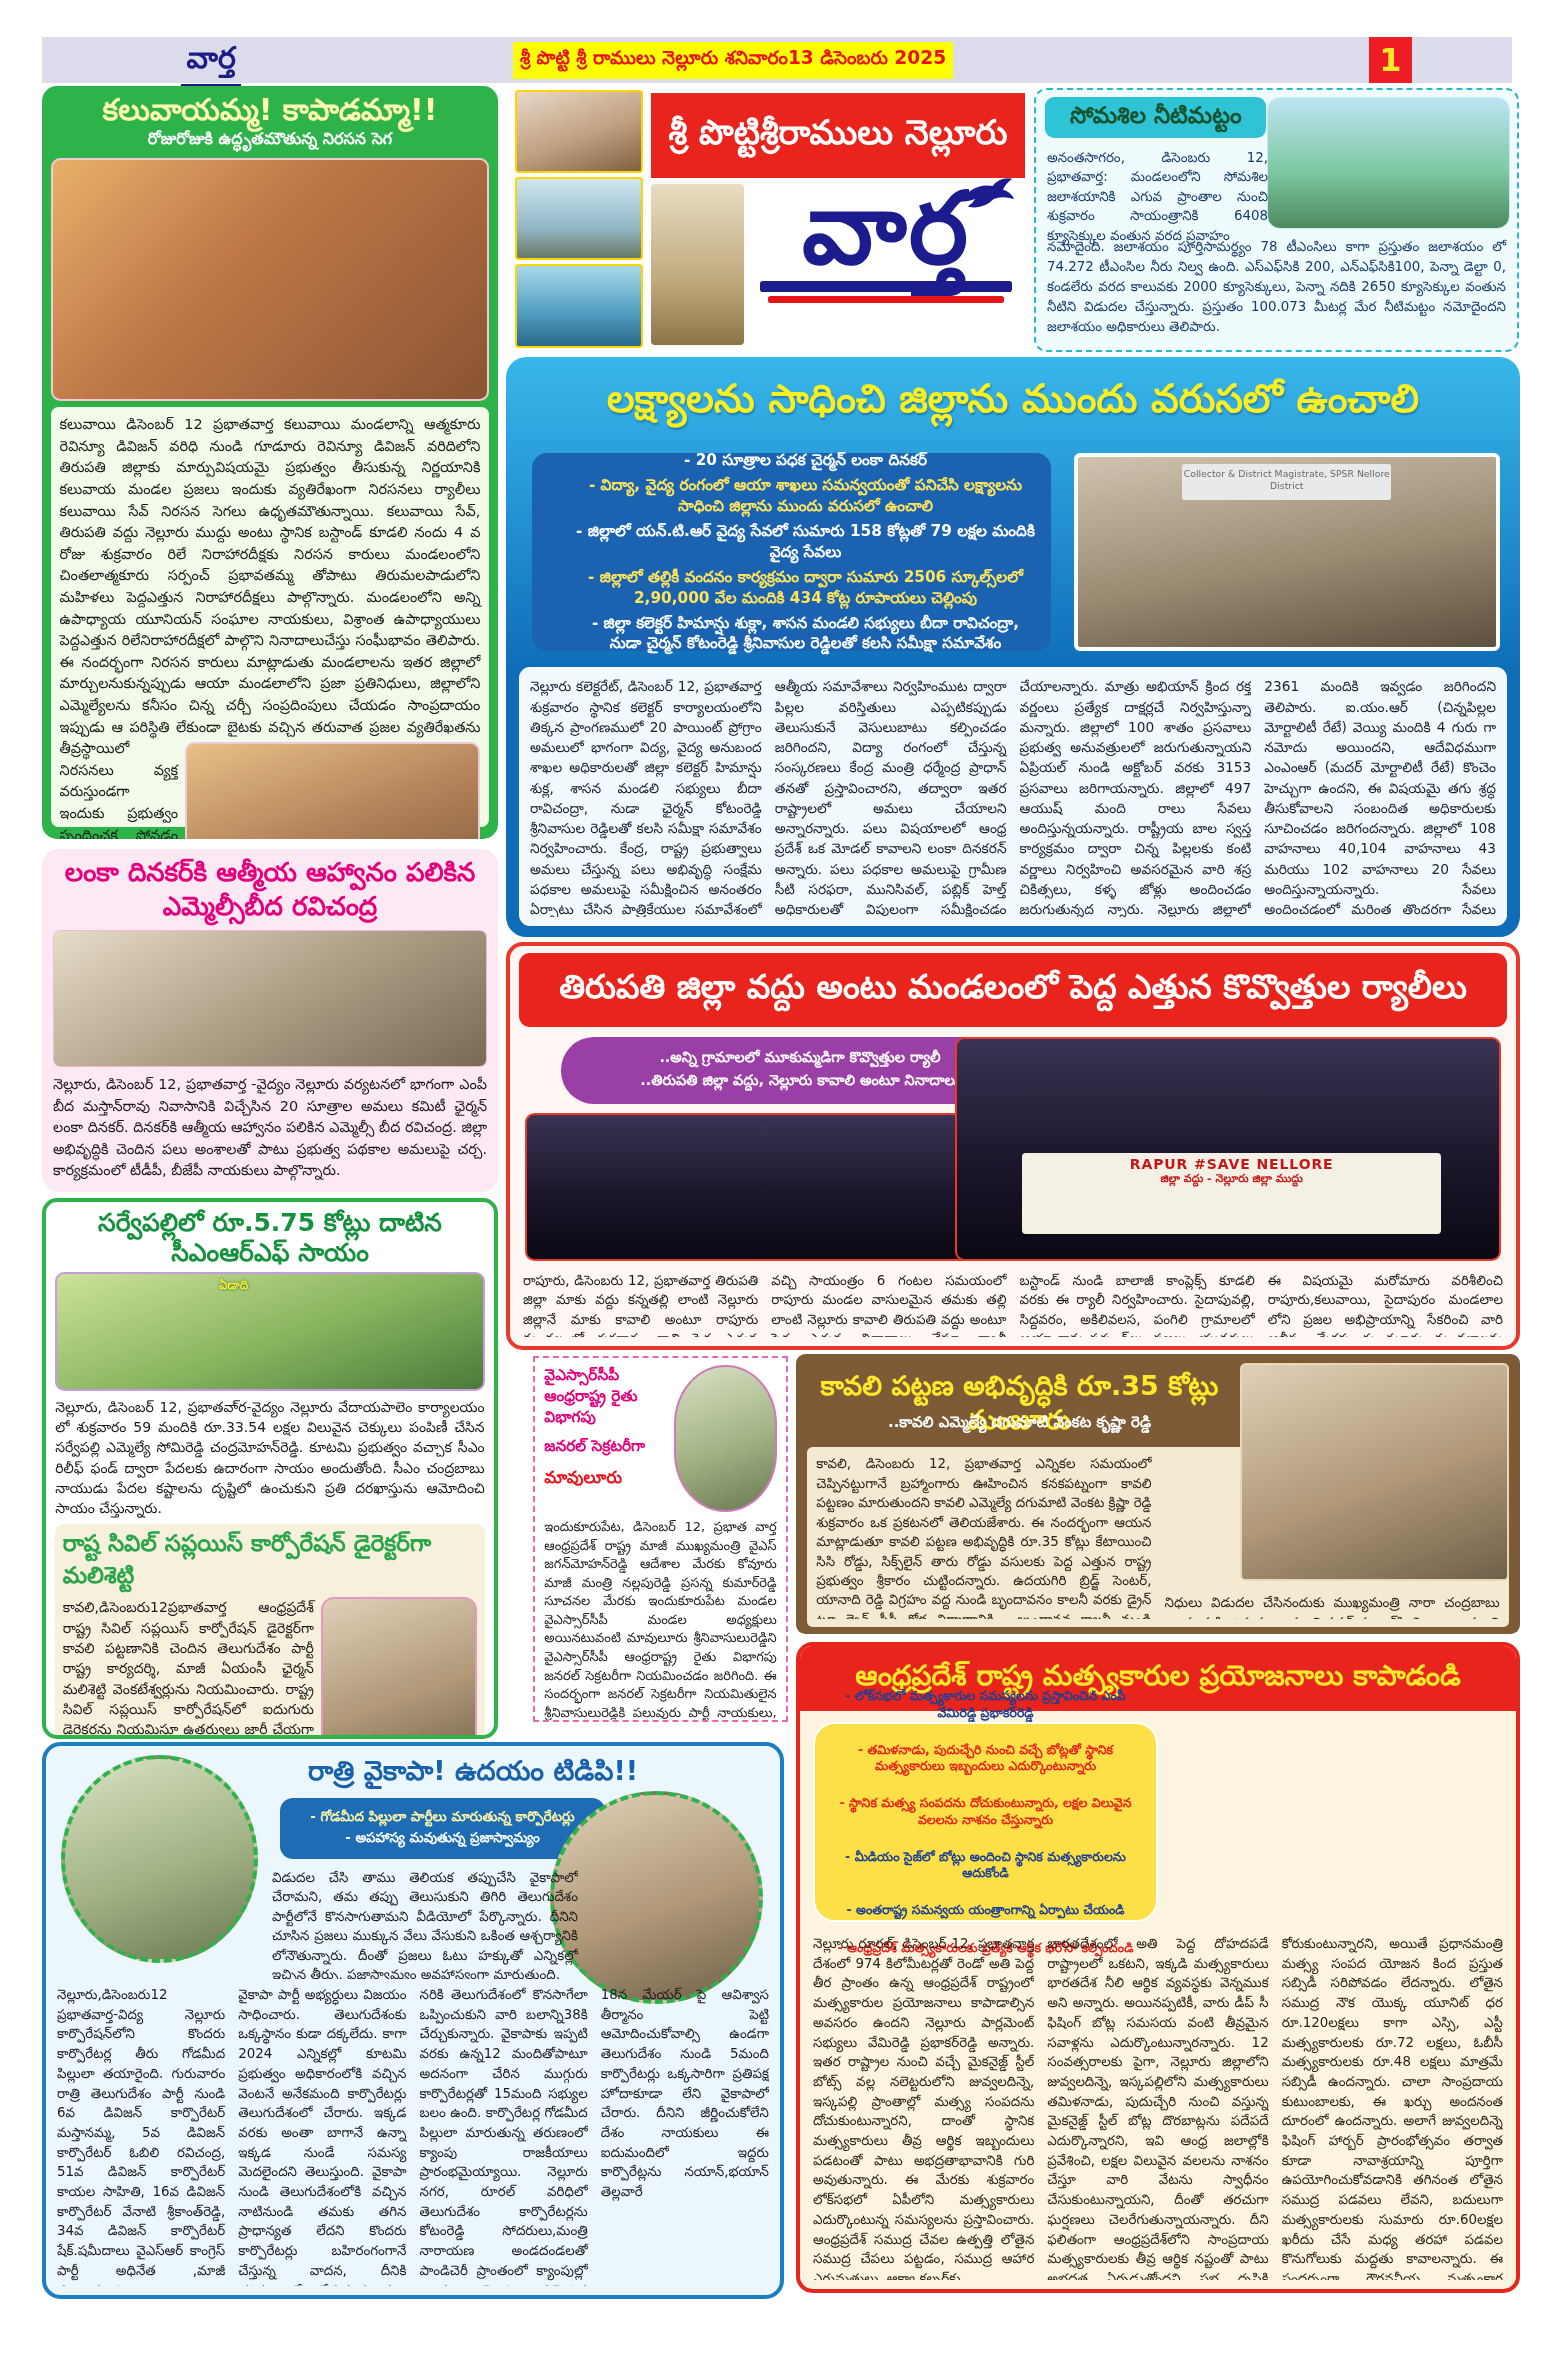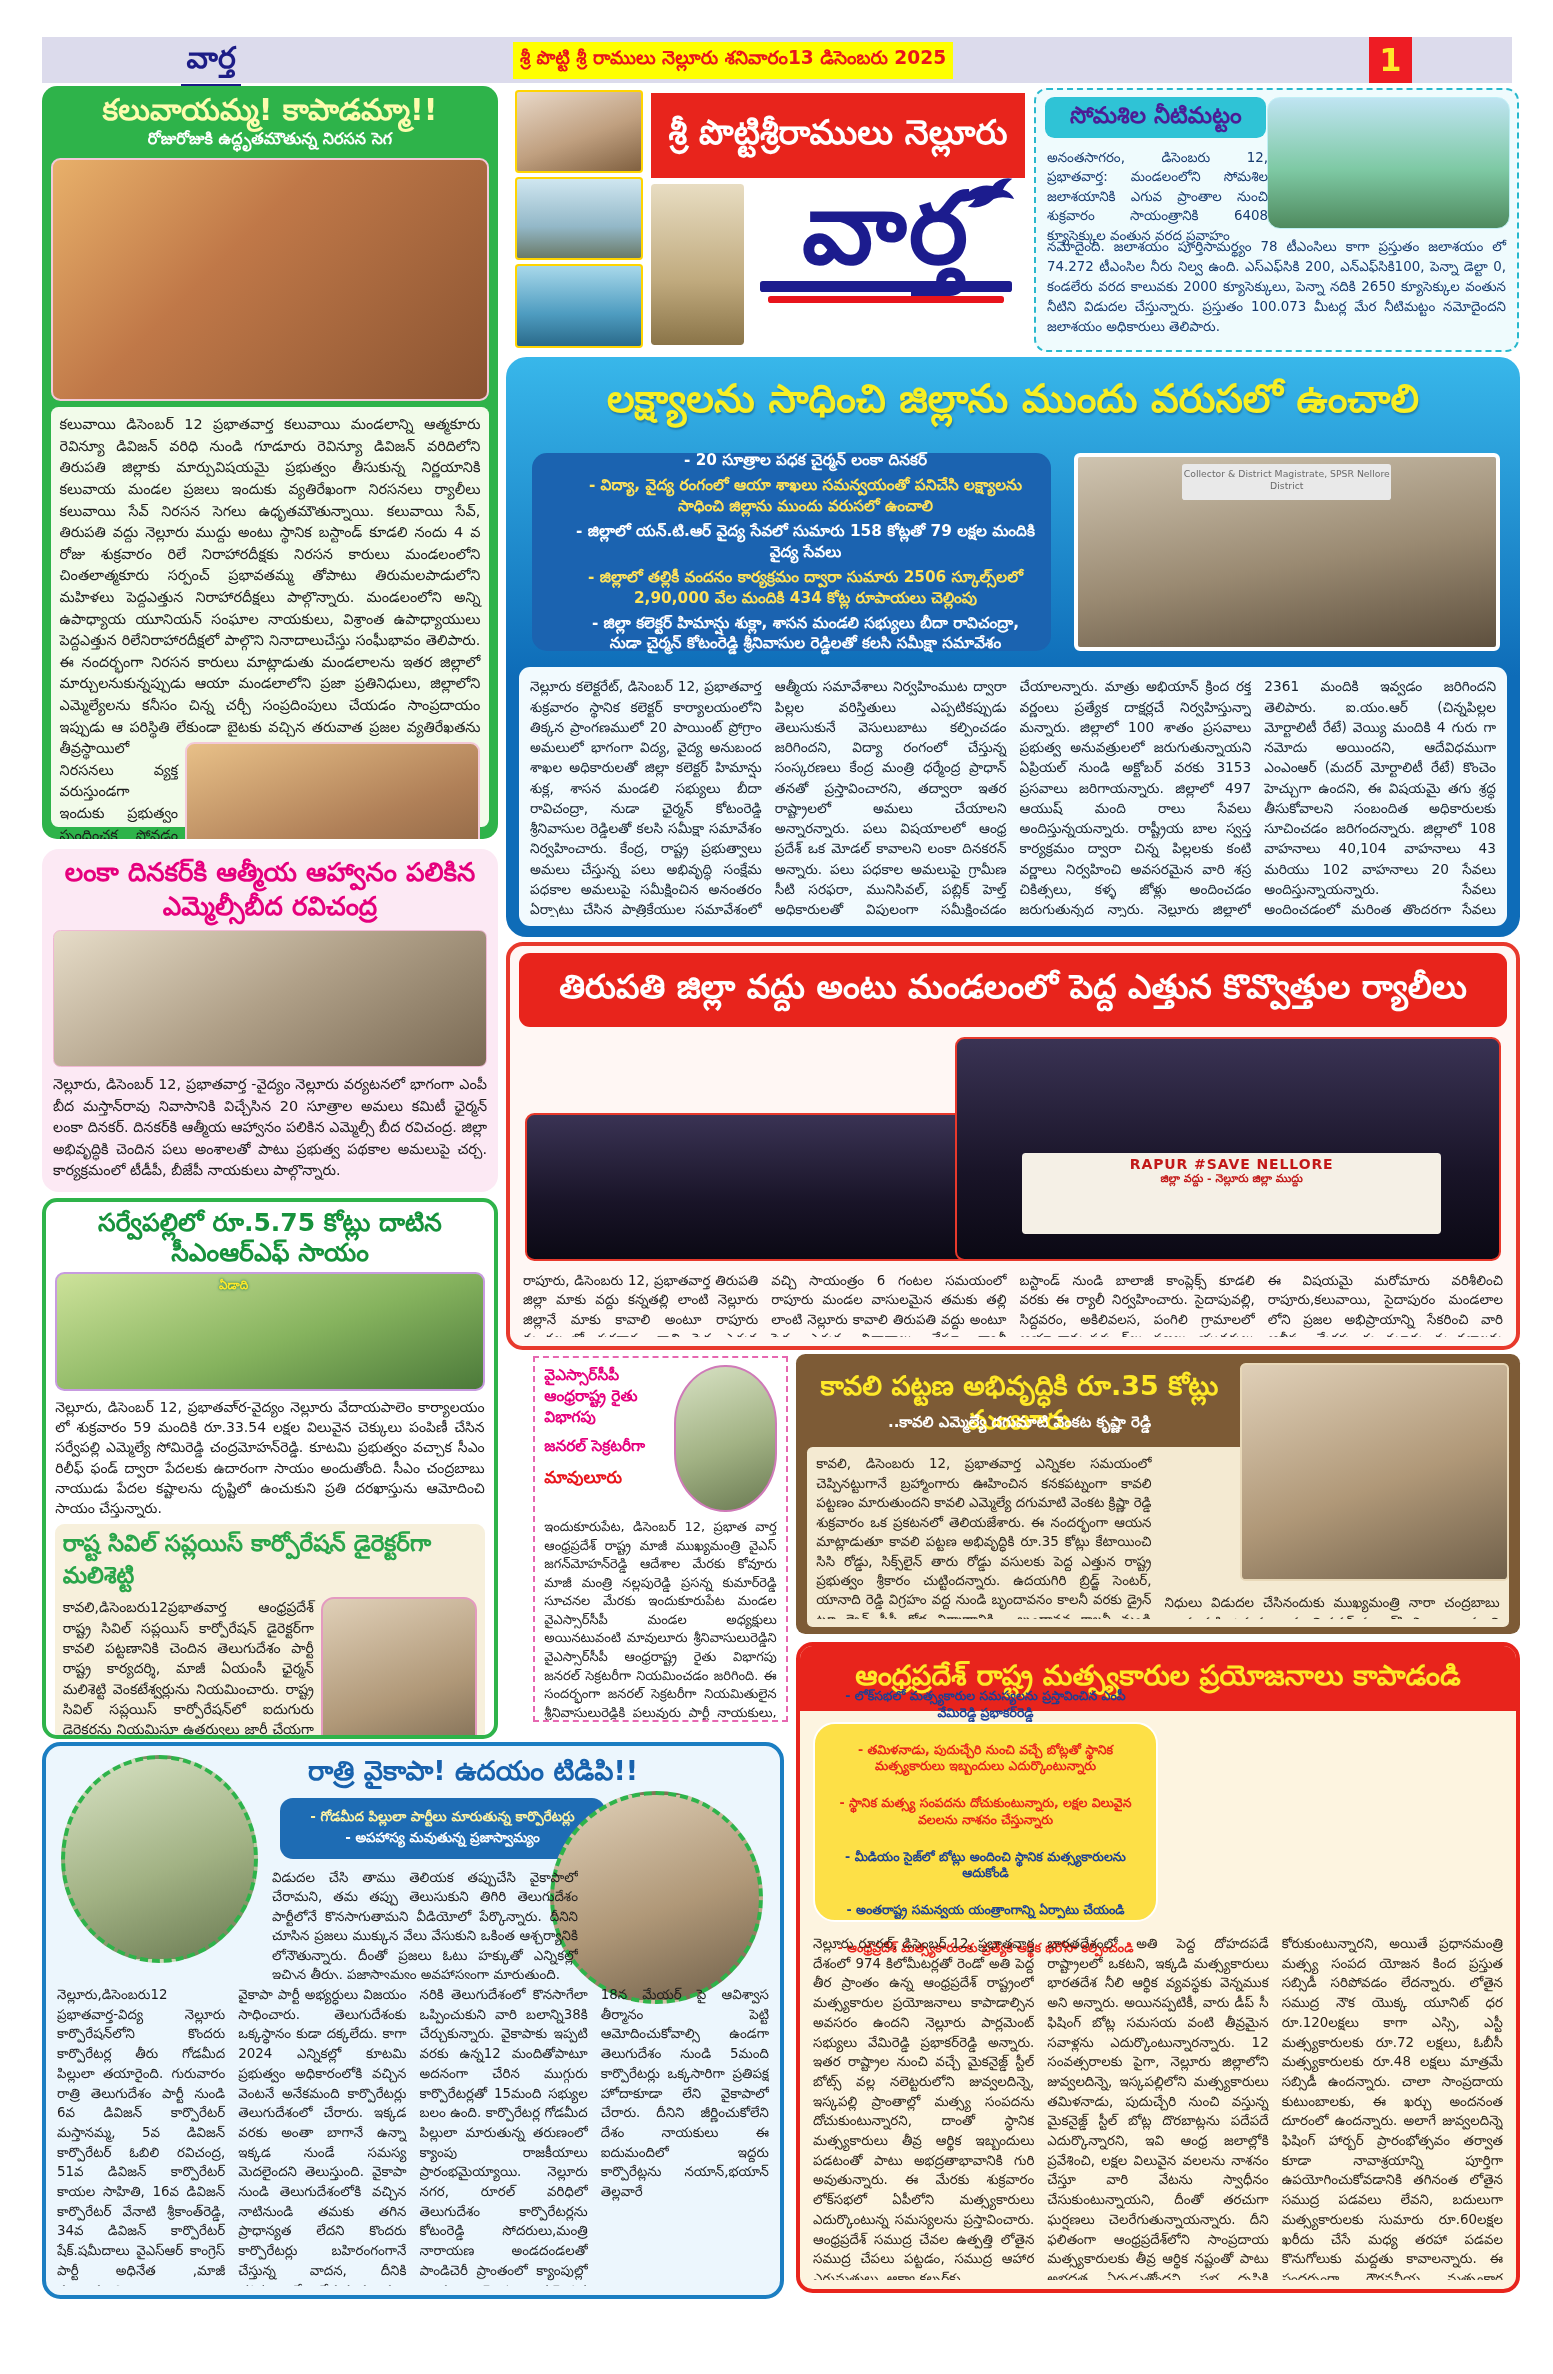--- a/index.html
+++ b/index.html
@@ -20,21 +20,21 @@
   .montage .ph{border:2.8px solid #ffd400;border-radius:3.7px;flex:1;}
   .mh-banner{left:145px;top:7.4px;right:0;height:85px;background:#e8241c;color:#ffffff;font-weight:bold;font-size:34px;display:flex;align-items:center;justify-content:center;}
   .mh-temple{left:145px;top:98px;width:93px;height:161px;border-radius:3.7px;}
   .mh-logo{left:243px;top:93px;right:1.9px;height:169px;display:flex;flex-direction:column;align-items:center;justify-content:flex-start;}
   .mh-logo-text{font-size:100px;line-height:1.0;font-weight:bold;color:#1c1c8e;letter-spacing:1.9px;}
   .mh-bar-blue{width:92%;height:11px;background:#1c1c8e;margin-top:1.9px;border-radius:2.8px;}
   .mh-bar-red{width:86%;height:7.4px;background:#e8141c;margin-top:3.7px;border-radius:2.8px;}
   .dove{position:absolute;right:7.4px;top:-5.6px;}
   
   .somasila{left:1034px;top:88px;width:485px;height:264px;border:2.8px dashed #27b8cd;border-radius:13px;background:#effbfd;padding:7.4px 9.3px;}
-  .soma-pill{left:9.3px;top:7.4px;width:221px;height:41px;background:#2fc3d6;border-radius:9.3px;color:#4c1d95;font-weight:bold;font-size:23px;display:flex;align-items:center;justify-content:center;}
+  .soma-pill{left:9.3px;top:7.4px;width:221px;height:41px;background:#2fc3d6;border-radius:9.3px;color:#14532d;font-weight:bold;font-size:23px;display:flex;align-items:center;justify-content:center;}
   .soma-photo{right:7.4px;top:7.4px;width:243px;height:132px;border-radius:13px;border:1.9px solid #bfeff5;}
   .soma-top{left:11px;top:58px;width:221px;height:85px;font-size:13.4px;line-height:1.45;text-align:justify;color:#163a6e;}
   .soma-bottom{left:11px;right:11px;top:147px;bottom:7.4px;font-size:13.4px;line-height:1.5;text-align:justify;color:#163a6e;}
   
   .kaluvaya{left:42px;top:86px;width:456px;height:753px;background:#2eb34a;border-radius:15px;padding:5.6px 9.3px;}
   .kal-head{color:#fdfcae;font-weight:bold;font-size:30px;text-align:center;line-height:1.2;}
   .kal-sub{color:#ffffff;font-weight:bold;font-size:16px;text-align:center;margin-top:1.9px;}
   .kal-photo{width:100%;height:243px;border:2.8px solid #f3c9d8;border-radius:9.3px;margin-top:5.6px;}
   .kal-body{background:#f2fbea;border-radius:7.4px;margin-top:5.6px;padding:7.4px 8.3px;height:406px;font-size:14.4px;line-height:1.5;text-align:justify;color:#1b1b1b;}
   .kal-photo2{float:right;width:295px;height:211px;border:2.8px solid #f3c9d8;border-radius:9.3px;margin:3.7px 0 3.7px 7.4px;}
@@ -213,20 +213,24 @@
     <div class="abs main-body cols">
       <div class="col">నెల్లూరు కలెక్టరేట్, డిసెంబర్ 12, ప్రభాతవార్త శుక్రవారం స్థానిక కలెక్టర్ కార్యాలయంలోని తిక్కన ప్రాంగణములో 20 పాయింట్ ప్రోగ్రాం అమలులో భాగంగా విద్య, వైద్య అనుబంద శాఖల అధికారులతో జిల్లా కలెక్టర్ హిమాన్షు శుక్ల, శాసన మండలి సభ్యులు బీదా రావిచంద్రా, నుడా ఛైర్మన్ కోటంరెడ్డి శ్రీనివాసుల రెడ్డిలతో కలసి సమీక్షా సమావేశం నిర్వహించారు. కేంద్ర, రాష్ట్ర ప్రభుత్వాలు అమలు చేస్తున్న పలు అభివృద్ధి సంక్షేమ పధకాల అమలుపై సమీక్షించిన అనంతరం ఏర్పాటు చేసిన పాత్రికేయుల సమావేశంలో మాట్లాడుతూ ఫిబ్రవరి 2025 మాసములో తోలి సమీక్షా సమావేశం నిర్వహించడం జరిగినదని, నేడు రెండవ సమీక్షా సమావేశంలో విద్య, వైద్యం పై సమీక్షించడం జరిగిందని తెలిపారు. దొక్కా మాణిక్యమ్మతో మధ్యాహ్నా భోజనం, తల్లికి వందనం, తల్లి తండ్రులు ఉపాధ్యాయులతో</div>
       <div class="col">ఆత్మీయ సమావేశాలు నిర్వహింముట ద్వారా పిల్లల వరిస్తితులు ఎప్పటికప్పుడు తెలుసుకునే వెసులుబాటు కల్పించడం జరిగిందని, విద్యా రంగంలో చేస్తున్న సంస్కరణలు కేంద్ర మంత్రి ధర్మేంద్ర ప్రాధాన్ తనతో ప్రస్తావించారని, తద్వారా ఇతర రాష్ట్రాలలో అమలు చేయాలని అన్నారన్నారు. పలు విషయాలలో ఆంధ్ర ప్రదేశ్ ఒక మోడల్ కావాలని లంకా దినకరన్ అన్నారు. పలు పధకాల అమలుపై గ్రామీణ సీటి సరఫరా, మునిసివల్, పబ్లిక్ హెల్త్ అధికారులతో విపులంగా సమీక్షించడం జరిగిందన్నా రు. ప్రధాన మంత్రి మాతృ వందనం, జనని శిఖు సంక్షేమం పదకాలపై సమీక్ష నిర్వహించడం జరిగిందన్నారు. మునిసిపాలి టీలకు సిఎఫ్ఎంఎస్ ద్వారా నిధులు అందించుట ద్వారా నెల్లూరు కార్పోరేషన్‌కు నెలకు ఆరు నుండి 7 కోట్ల రూపాయ లు వస్తున్నాయన్నా రు. అనీమియా ముక్త భారత్‌కు అందరూ కృషి</div>
       <div class="col">చేయాలన్నారు. మాత్రు అభియాన్ క్రింద రక్త వర్ణంలు ప్రత్యేక దాక్షర్లచే నిర్వహిస్తున్నా మన్నారు. జిల్లాలో 100 శాతం ప్రసవాలు ప్రభుత్వ అనువత్రులలో జరుగుతున్నాయని ఏప్రియల్ నుండి అక్టోబర్ వరకు 3153 ప్రసవాలు జరిగాయన్నారు. జిల్లాలో 497 ఆయుష్ మంది రాలు సేవలు అందిస్తున్నయన్నారు. రాష్ట్రీయ బాల స్వస్త కార్యక్రమం ద్వారా చిన్న పిల్లలకు కంటి వర్ణాలు నిర్వహించి అవసరమైన వారి శస్ర చికిత్సలు, కళ్ళ జోళ్లు అందించడం జరుగుతున్నద న్నారు. నెల్లూరు జిల్లాలో నాలుగు దయాలసిస్ కేంద్రాలు కందుకూరు, ఆత్మకూరు, పొదలకూరు వింజమూరులలో ఉన్నాయని ఇప్పటి వరకు గత సంవత్సరము నుండి నేటి వరకు సుమారు 8700 మందికి 46 వేల వరకు సెషన్స్ చేపట్టారన్నారు. అంగ వైకల్యం కలిగిన వారికి అందించే సదరన్ సర్టిఫికెట్లు 20242025 సంవత్సరములో 6282 మందికి 20252026 సంవత్సరానికి ఇవటి వరకు</div>
       <div class="col">2361 మందికి ఇవ్వడం జరిగిందని తెలిపారు. ఐ.యం.ఆర్ (చిన్నపిల్లల మోర్టాలిటీ రేటే) వెయ్యి మందికి 4 గురు గా నమోదు అయిందని, ఆదేవిధముగా ఎంఎంఆర్ (మదర్ మోర్టాలిటీ రేటే) కొంచెం హెచ్చుగా ఉందని, ఈ విషయమై తగు శ్రద్ధ తీసుకోవాలని సంబందిత అధికారులకు సూచించడం జరిగందన్నారు. జిల్లాలో 108 వాహనాలు 40,104 వాహనాలు 43 మరియు 102 వాహనాలు 20 సేవలు అందిస్తున్నాయన్నారు. సేవలు అందించడంలో మరింత తొందరగా సేవలు అందివేలా చూడాలని సూచించడం జరిగిందని తెలిపారు. జిల్లాలో 70% శాతం ఆయుష్ కార్డులు ఇప్పటి వరకు అందించడం జరిగిందన్నారు. జిల్లాలో తల్లికీ వందనం కార్యక్రమం ద్వారా సుమారు 2506 స్కూల్స్‌లలో 2,90,000 వేల మందికి 434 కోట్ల రూపాయలు చెల్లించడం జరిగిందన్నారు.</div>
     </div>
   </div>
 
   <div class="art tirupati">
     <div class="abs tir-bar">తిరుపతి జిల్లా వద్దు అంటు మండలంలో పెద్ద ఎత్తున కొవ్వొత్తుల ర్యాలీలు</div>
+    <div class="abs tir-pill">
+      <div>..అన్ని గ్రామాలలో మూకుమ్మడిగా కొవ్వొత్తుల ర్యాలీ</div>
+      <div>..తిరుపతి జిల్లా వద్దు, నెల్లూరు కావాలి అంటూ నినాదాలు</div>
+    </div>
     <div class="abs tir-photoL ph g-night"></div>
     <div class="tir-photoR ph g-night">
       <div class="save-banner">
         <div class="save-line1">RAPUR  #SAVE NELLORE</div>
         <div class="save-line2">జిల్లా వద్దు - నెల్లూరు జిల్లా ముద్దు</div>
       </div>
     </div>
     <div class="abs tir-body cols">
       <div class="col">రాపూరు, డిసెంబరు 12, ప్రభాతవార్త తిరుపతి జిల్లా మాకు వద్దు కన్నతల్లి లాంటి నెల్లూరు జిల్లానే మాకు కావాలి అంటూ రాపూరు మండలంలో శుక్రవారం రాత్రి పెద్ద ఎత్తున కొవ్వొత్తులతో నిరసన ర్యాలీ నిర్వహించారు. మండలంలోని అన్ని గ్రామాలలో ప్రజలు స్వచ్ఛందంగా ముందుకు</div>
       <div class="col">వచ్చి సాయంత్రం 6 గంటల సమయంలో రాపూరు మండల వాసులమైన తమకు తల్లి లాంటి నెల్లూరు కావాలి తిరుపతి వద్దు అంటూ పెద్ద ఎత్తున నినాదాలు చేస్తూ ర్యాలీ నిర్వహించారు. ప్రజలు పెద్ద ఎత్తున ఈ ర్యాలీలో పాల్గొని నెల్లూరు జిల్లాకు మద్దతుగా నినాదాలు చేశారు. రాపూరు పాత</div>

